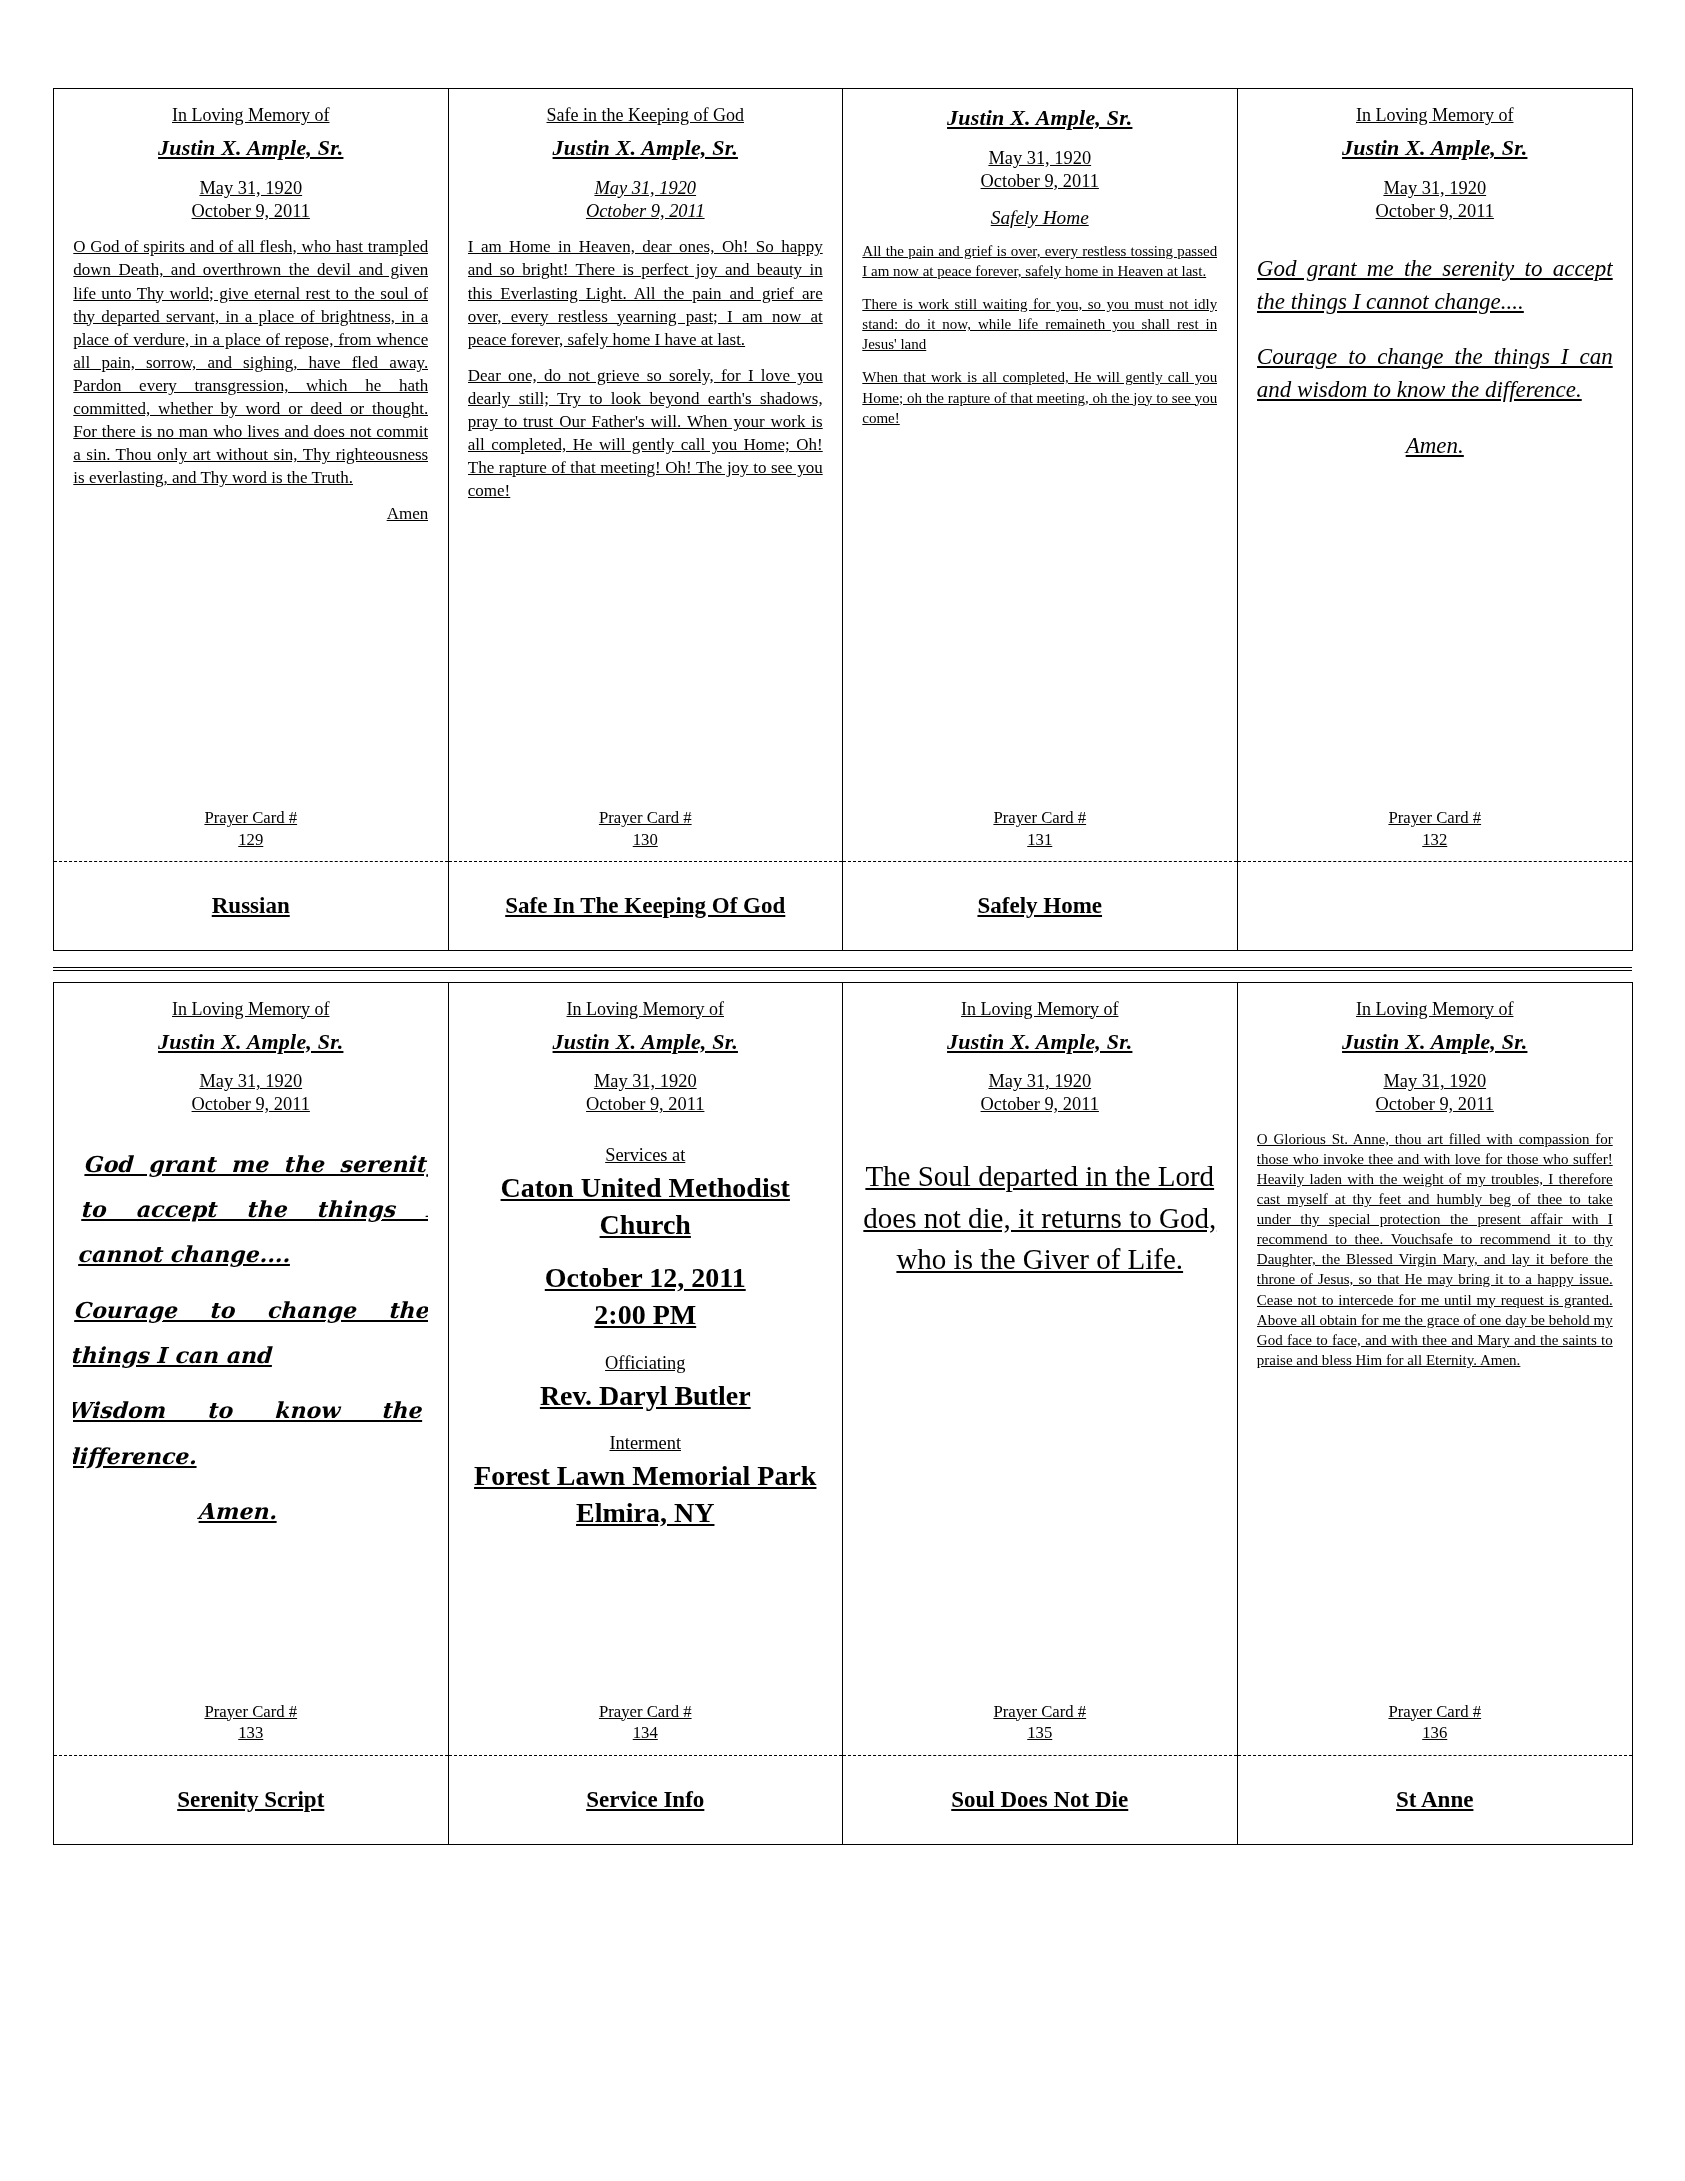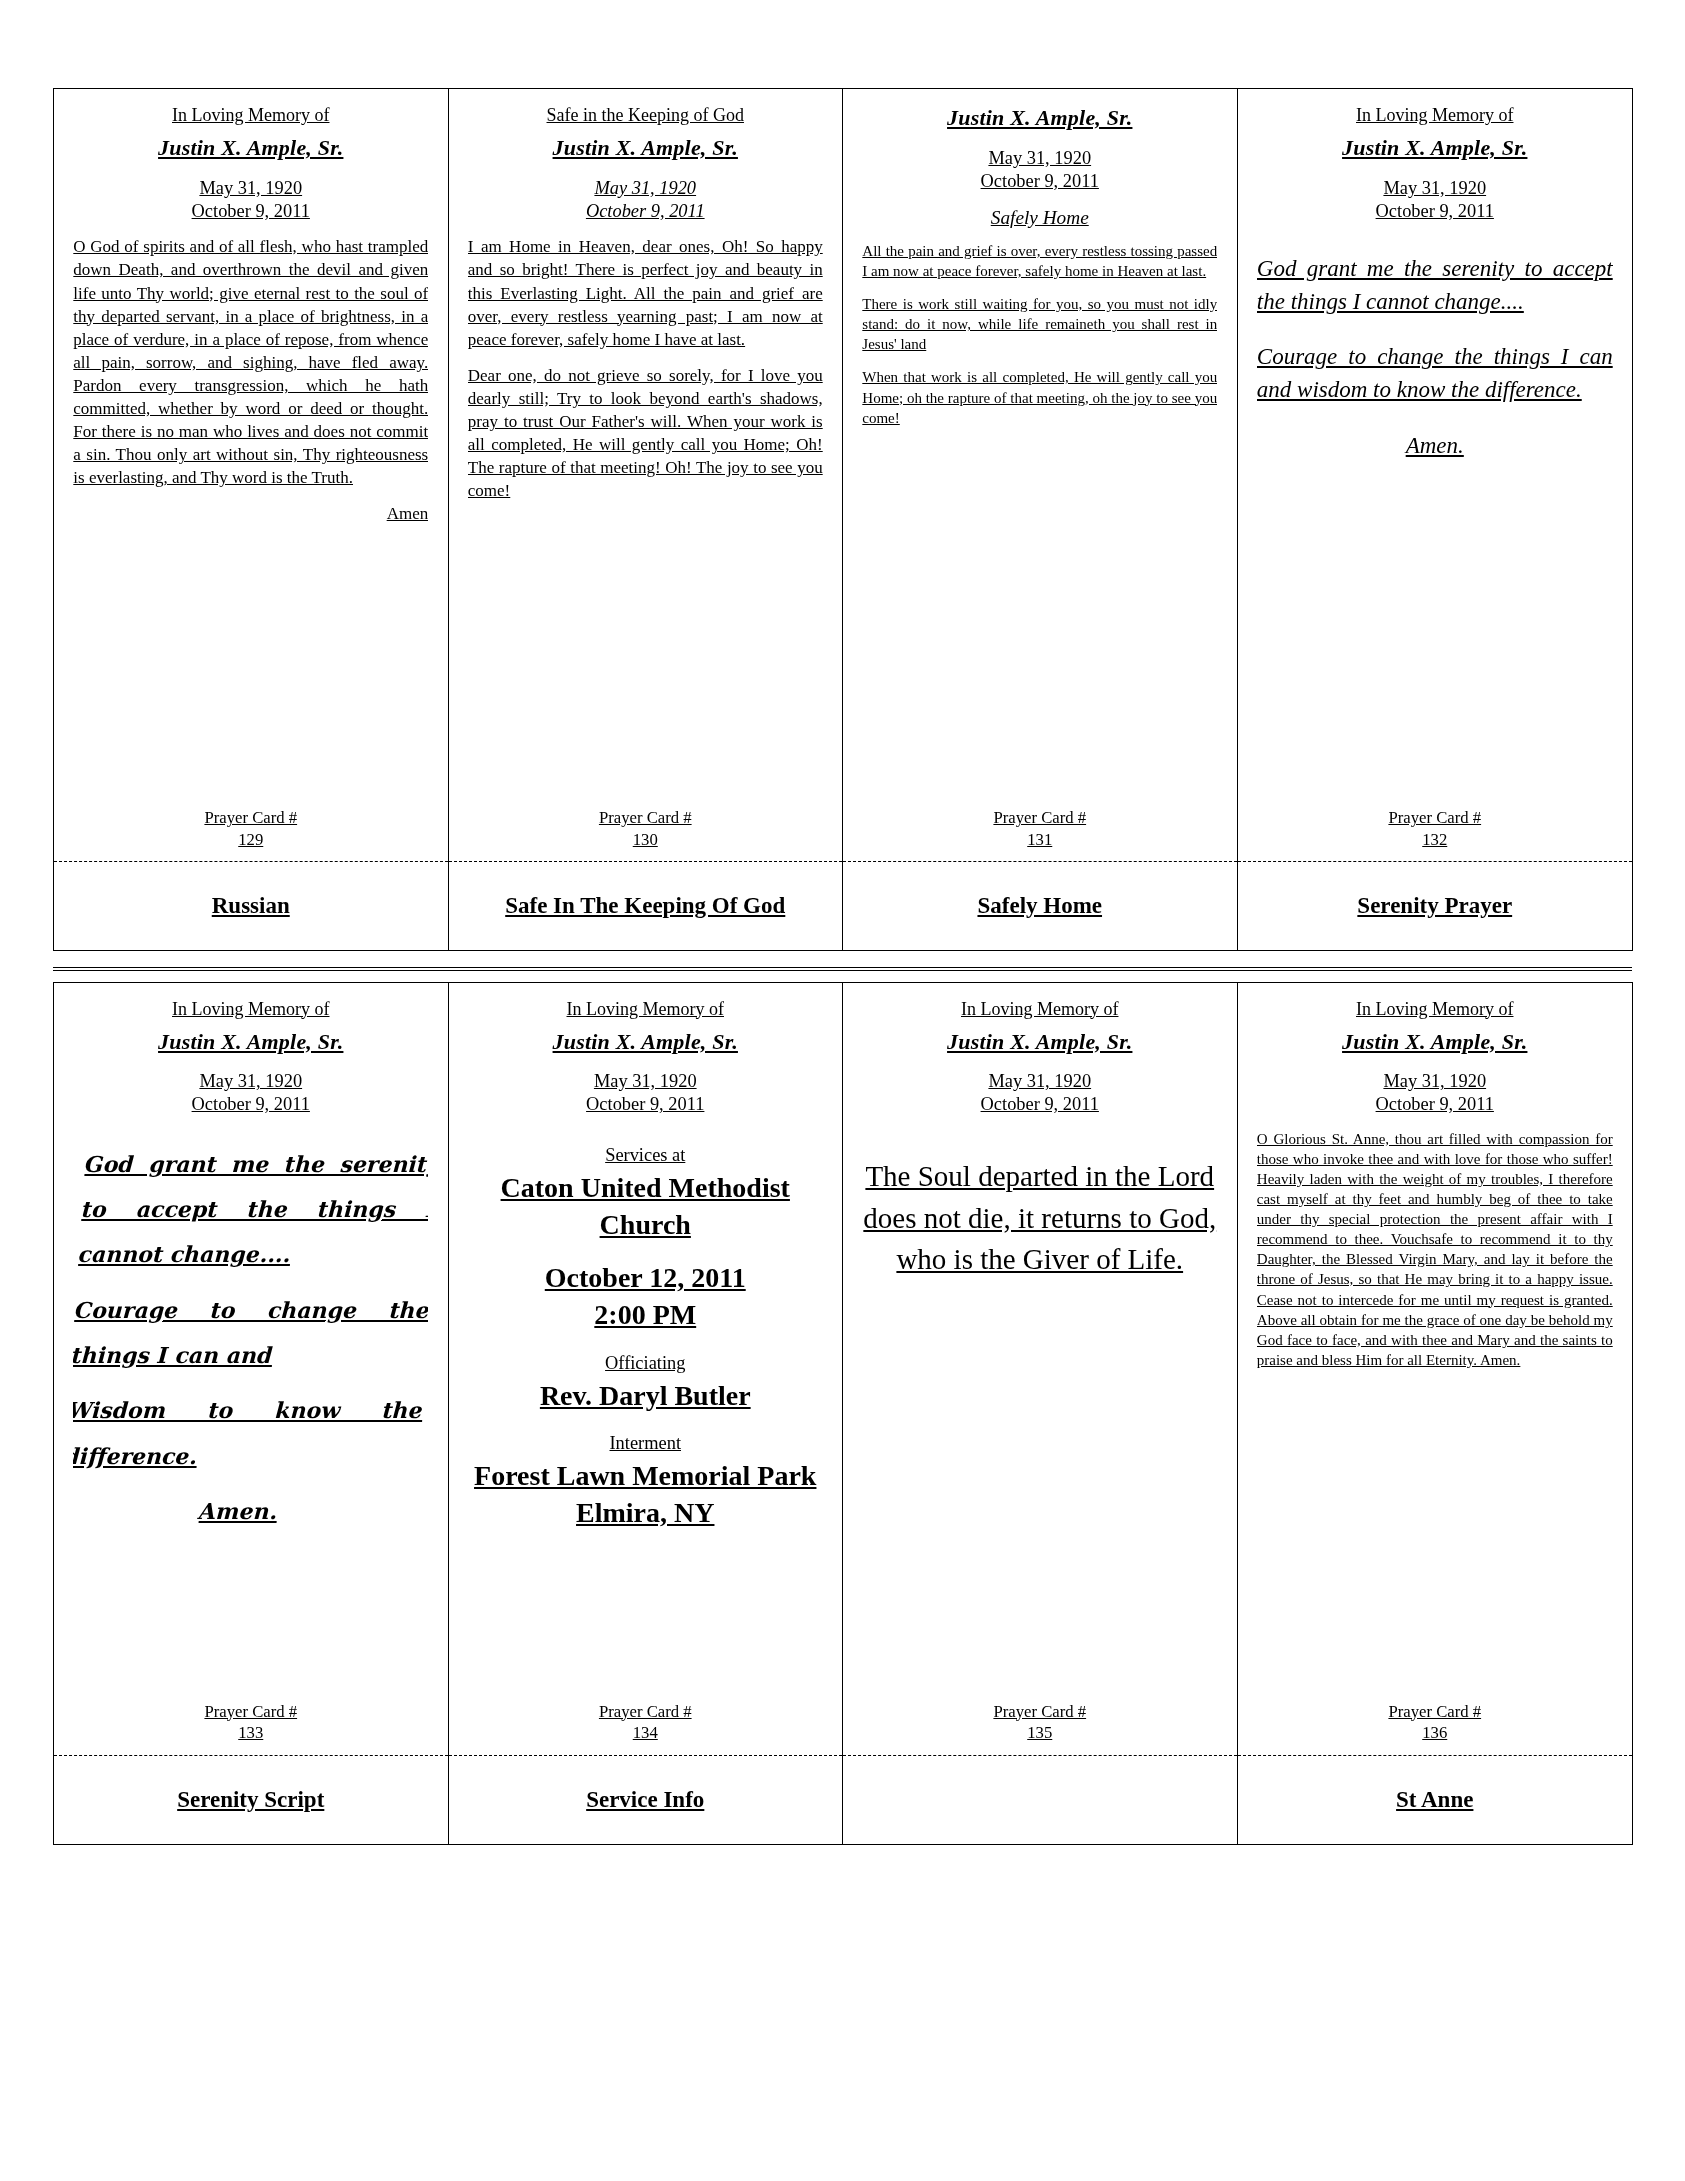--- a/index.html
+++ b/index.html
@@ -277,21 +277,20 @@
               <p>Courage to change the things I can and wisdom to know the difference.</p>
               <span class="amen">Amen.</span>
             </div>
           </div>
           <div class="card-footer">
             <div>Prayer Card #</div>
             <div>132</div>
           </div>
         </div>
         <div class="cut-line"></div>
-        <div class="card-label">Serenity Prayer</div>
       </div>
 
     </div>
   </div>
 
   <div class="block">
     <div class="row">
 
       <div class="card-col">
         <div class="card-body">
@@ -358,20 +357,21 @@
               <div class="mem-dates">October 9, 2011</div>
             </div>
             <div class="soul-verse">The Soul departed in the Lord does not die, it returns to God, who is the Giver of Life.</div>
           </div>
           <div class="card-footer">
             <div>Prayer Card #</div>
             <div>135</div>
           </div>
         </div>
         <div class="cut-line"></div>
+        <div class="card-label">Soul Does Not Die</div>
       </div>
 
       <div class="card-col">
         <div class="card-body">
           <div class="card-content">
             <div class="memorial-head">
               <div class="mem-line">In Loving Memory of</div>
               <div class="mem-name">Justin X. Ample, Sr.</div>
               <div class="mem-dates">May 31, 1920</div>
               <div class="mem-dates">October 9, 2011</div>

